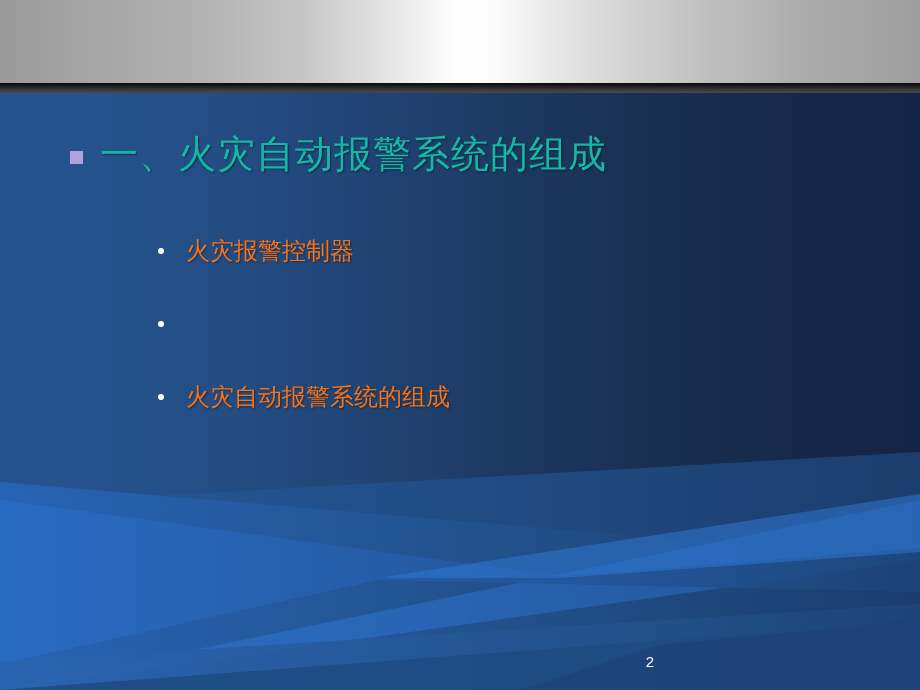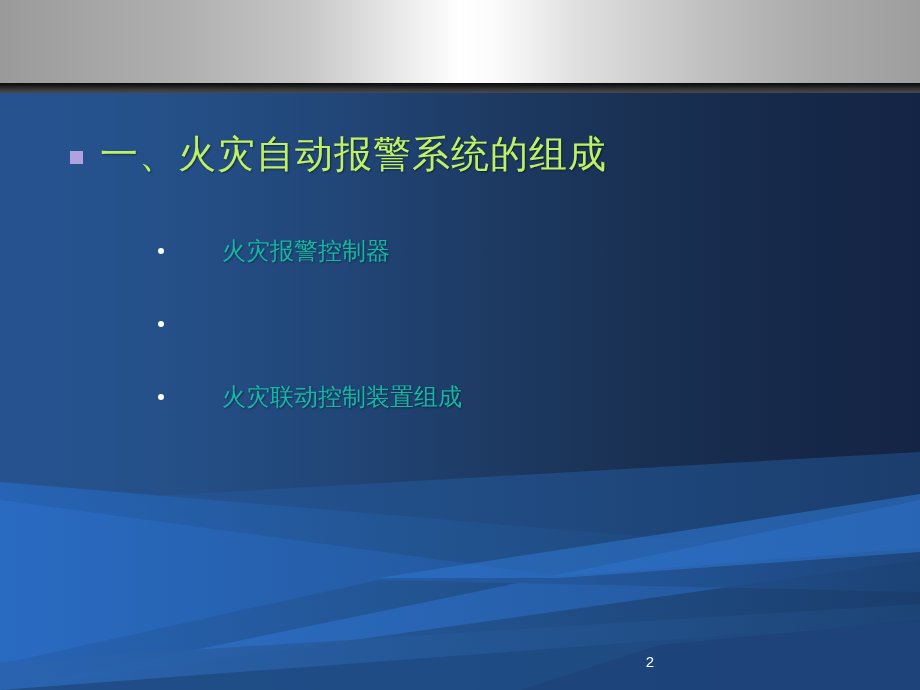--- a/index.html
+++ b/index.html
@@ -103,21 +103,21 @@
   }
   #title-bullet {
     width: 13px;
     height: 13px;
     background: #b0a2dc;
     margin-right: 17px;
     margin-top: 6px;
     flex: 0 0 auto;
   }
   #title-text {
-    color: #bef264;
+    color: #14b8a6;
     font-family: "DejaVu Sans", "Liberation Sans", sans-serif;
     font-size: 38px;
     line-height: 52px;
     letter-spacing: 1px;
     white-space: nowrap;
     text-shadow: 1px 1px 2px rgba(0,0,0,0.45);
   }
 
   
   #bullets {
@@ -135,27 +135,26 @@
   .bullet-dot {
     width: 6px;
     height: 6px;
     border-radius: 50%;
     background: #ffffff;
     flex: 0 0 auto;
     margin-top: 16px;
     margin-right: 22px;
   }
   .bullet-text {
-    color: #14b8a6;
+    color: #f97316;
     font-family: "DejaVu Sans", "Liberation Sans", sans-serif;
     font-size: 24px;
     line-height: 38px;
     white-space: nowrap;
     text-shadow: 1px 1px 2px rgba(0,0,0,0.4);
-    margin-left: 36px;
   }
 
   
   #page-number {
     position: absolute;
     left: 640px;
     top: 653px;
     width: 20px;
     text-align: center;
     color: #ffffff;
@@ -228,19 +227,19 @@
   <div id="bullets">
     <div class="bullet-row">
       <span class="bullet-dot"></span>
       <span class="bullet-text">火灾报警控制器</span>
     </div>
     <div class="bullet-row">
       <span class="bullet-dot"></span>
     </div>
     <div class="bullet-row">
       <span class="bullet-dot"></span>
-      <span class="bullet-text">火灾联动控制装置组成</span>
+      <span class="bullet-text">火灾自动报警系统的组成</span>
     </div>
   </div>
 
   <div id="page-number">2</div>
 
 </div>
 
 </body></html>

